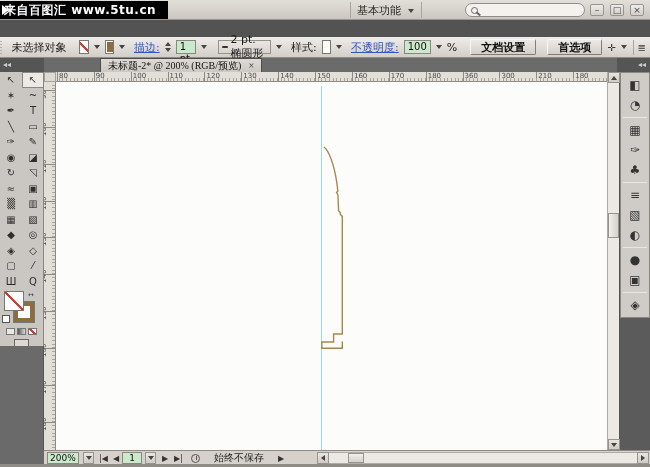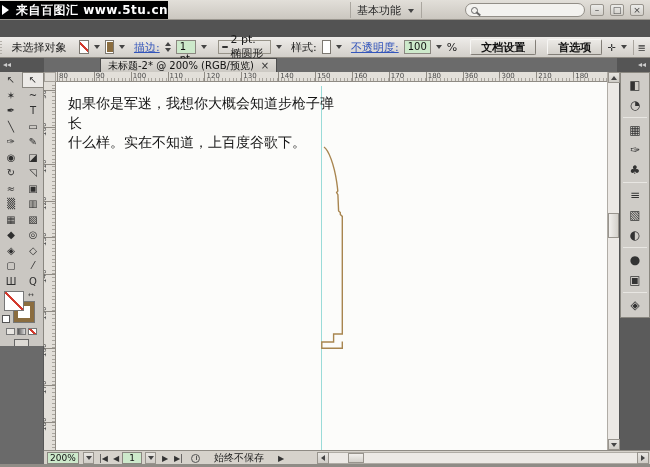--- a/index.html
+++ b/index.html
@@ -4,21 +4,21 @@
 <style>
   * { margin:0; padding:0; box-sizing:border-box; }
   html,body { width:650px; height:467px; }
   body { font-family:"DejaVu Sans","Liberation Sans",sans-serif; font-size:11px; color:#1c1c1c; }
   .app { position:relative; width:650px; height:467px; background:#535353; overflow:hidden; }
 
   
   .titlebar { position:absolute; left:0; top:0; width:650px; height:20px;
     background:linear-gradient(#e2dfd9,#cbc7c0); border-bottom:1px solid #9a968f; }
   .watermark { position:absolute; left:0; top:1px; width:168px; height:18px; background:#000;
-    color:#fff; font-size:12px; font-weight:bold; line-height:18px; padding-left:16px; letter-spacing:.5px; white-space:nowrap; }
+    color:#fff; font-size:12px; font-weight:bold; line-height:18px; padding-left:4px; letter-spacing:.5px; white-space:nowrap; }
   .watermark-arrow { position:absolute; left:2px; top:4px; width:0; height:0;
     border-left:7px solid #fff; border-top:5px solid transparent; border-bottom:5px solid transparent; }
   .workspace-btn { position:absolute; right:228px; top:2px; height:16px; padding:0 6px; display:flex; align-items:flex-end; gap:5px;
     border-left:1px solid #aaa69f; border-right:1px solid #aaa69f; color:#2b2b2b; cursor:default; }
   .search-box { position:absolute; right:65px; top:3px; width:120px; height:14px; background:#f3f2ef;
     border:1px solid #928e87; border-radius:8px; display:flex; align-items:center; padding-left:5px; gap:4px; }
   .mag { width:7px; height:7px; border:1.5px solid #666; border-radius:50%; position:relative; flex:0 0 auto; }
   .mag::after { content:''; position:absolute; width:5px; height:1.5px; background:#666; transform:rotate(40deg); right:-4px; bottom:-2px; }
   .search-input { border:none; background:transparent; width:95px; height:12px; font-size:10px; outline:none; }
   .winbtns { position:absolute; right:6px; top:4px; display:flex; gap:6px; }
@@ -53,21 +53,21 @@
   .brush-dash { width:10px; height:2px; background:#333; border-radius:2px; }
   .push-btn { height:16px; padding:0 10px; font-size:11px; color:#111; background:linear-gradient(#eceae6,#d3d0ca);
     border:1px solid; border-color:#f7f6f4 #827e77 #827e77 #f7f6f4; border-radius:2px; white-space:nowrap;font-weight:bold; }
   .sep-v { width:1px; height:15px; background:#aaa69f; }
   .cb-right { margin-left:auto; display:flex; align-items:center; gap:4px; padding-right:4px; }
   .mini-icon { font-size:10px; color:#333; }
 
   
   .tabrow { position:absolute; left:0; top:58px; width:650px; height:14px; }
   .tools-header { position:absolute; left:0; top:0; width:44px; height:14px; background:#555; color:#ccc; font-size:8px; line-height:14px; padding-left:3px; }
-  .tabbar { position:absolute; left:44px; top:0; width:573px; height:14px; background:#6b6b6b; }
+  .tabbar { position:absolute; left:44px; top:0; width:573px; height:14px; background:#6b6b6b;font-family:Liberation Serif, serif; }
   .doc-tab { position:absolute; left:56px; top:0; height:14px; padding:0 7px; background:linear-gradient(#dedbd6,#ccc9c3);
     border:1px solid #4c4c4c; border-bottom:none; font-size:10px; line-height:13px; color:#111; display:flex; gap:7px; align-items:center; }
   .tab-close { font-size:10px; color:#333; line-height:12px; }
   .dock-header { position:absolute; left:617px; top:0; width:33px; height:14px; background:#555; color:#ccc; font-size:8px; line-height:14px; text-align:right; padding-right:4px; }
 
   
   .tools-panel { position:absolute; left:0; top:72px; width:44px; height:274px; background:#cac7c2; border-right:1px solid #8a8780; }
   .tools-grid { display:grid; grid-template-columns:22px 22px; }
   .tool { height:15.5px; display:flex; align-items:center; justify-content:center; font-size:10px; color:#2e2e2e; }
   .tool.sel { background:#eceae7; border:1px solid #8a8780; }
@@ -308,22 +308,20 @@
       <div class="rtickh" style="top: 339.83px;"></div>
       <div class="rnumv" style="top: 340.83px;">180</div>
     </div>
 
   <div class="canvas">
     <div class="guide-line" style="background: rgb(154, 219, 216);"></div>
     <svg class="artwork-svg" width="551" height="368" viewBox="0 0 551 368">
       <path fill="none" stroke-width="1.4" d="M 268 65 C 272.5 68 278 82 280.7 100 C 281.2 103.5 281.6 106.5 281.8 109 L 280.6 110.6 L 281.9 112.6 L 282.6 129 L 284.3 130.6 L 284.3 132.4 L 286.3 134.4 L 286.3 252 L 277.6 252 L 277.6 260 L 265.8 260 L 265.8 266.2 L 286.3 266.2 L 286.3 259.4" stroke="#a8854f"></path>
     </svg>
     <div class="text-block">
-      <p>如果你是军迷，我想你大概会知道步枪子弹长
-什么样。实在不知道，上百度谷歌下。</p>
     </div>
   </div>
 
   <div class="vscroll">
     <div class="sbtn" style="top:0">
         <span class="tri-up"></span>
       </div>
     <div class="vthumb"></div>
     <div class="sbtn" style="top:367px">
         <span class="tri-dn"></span>

